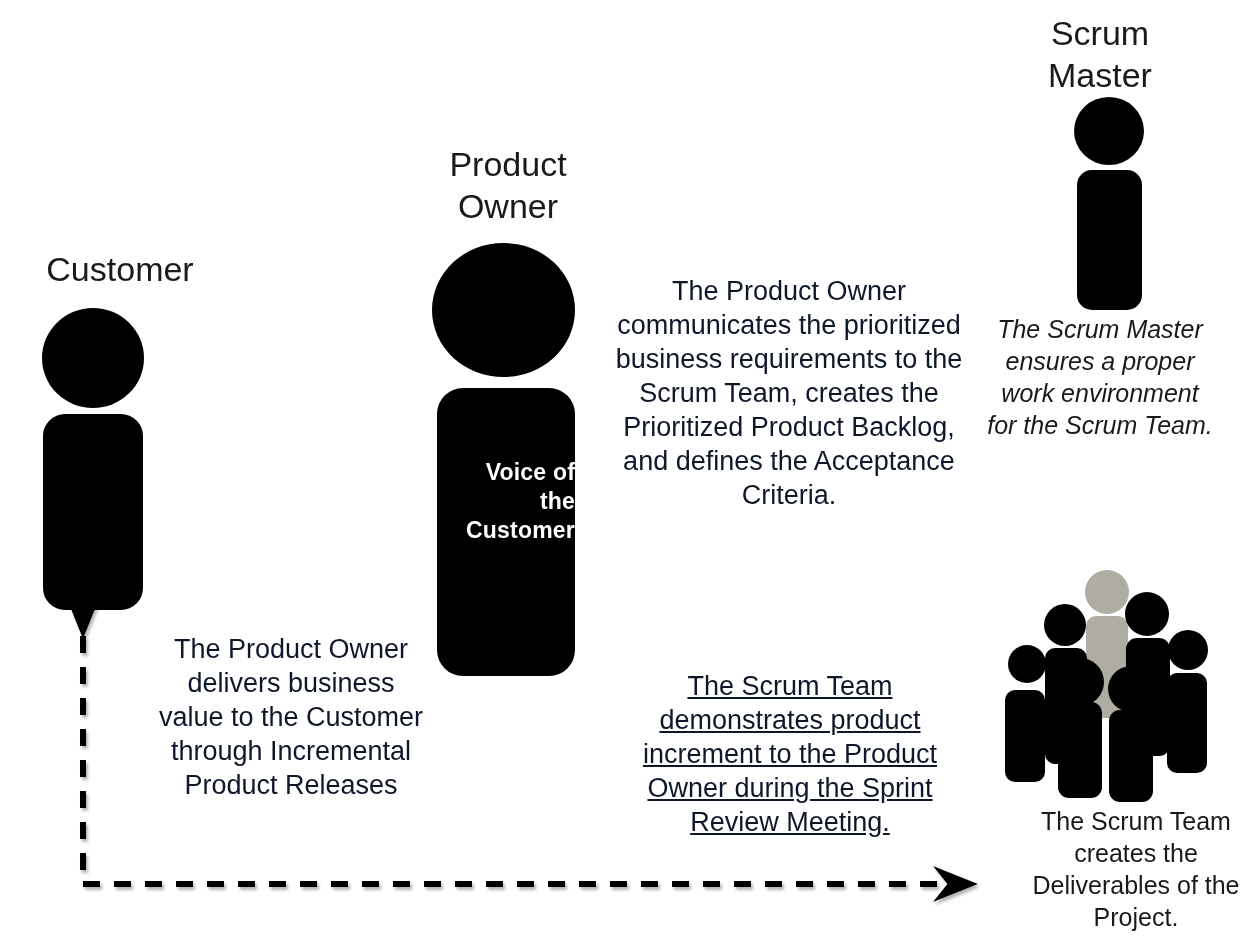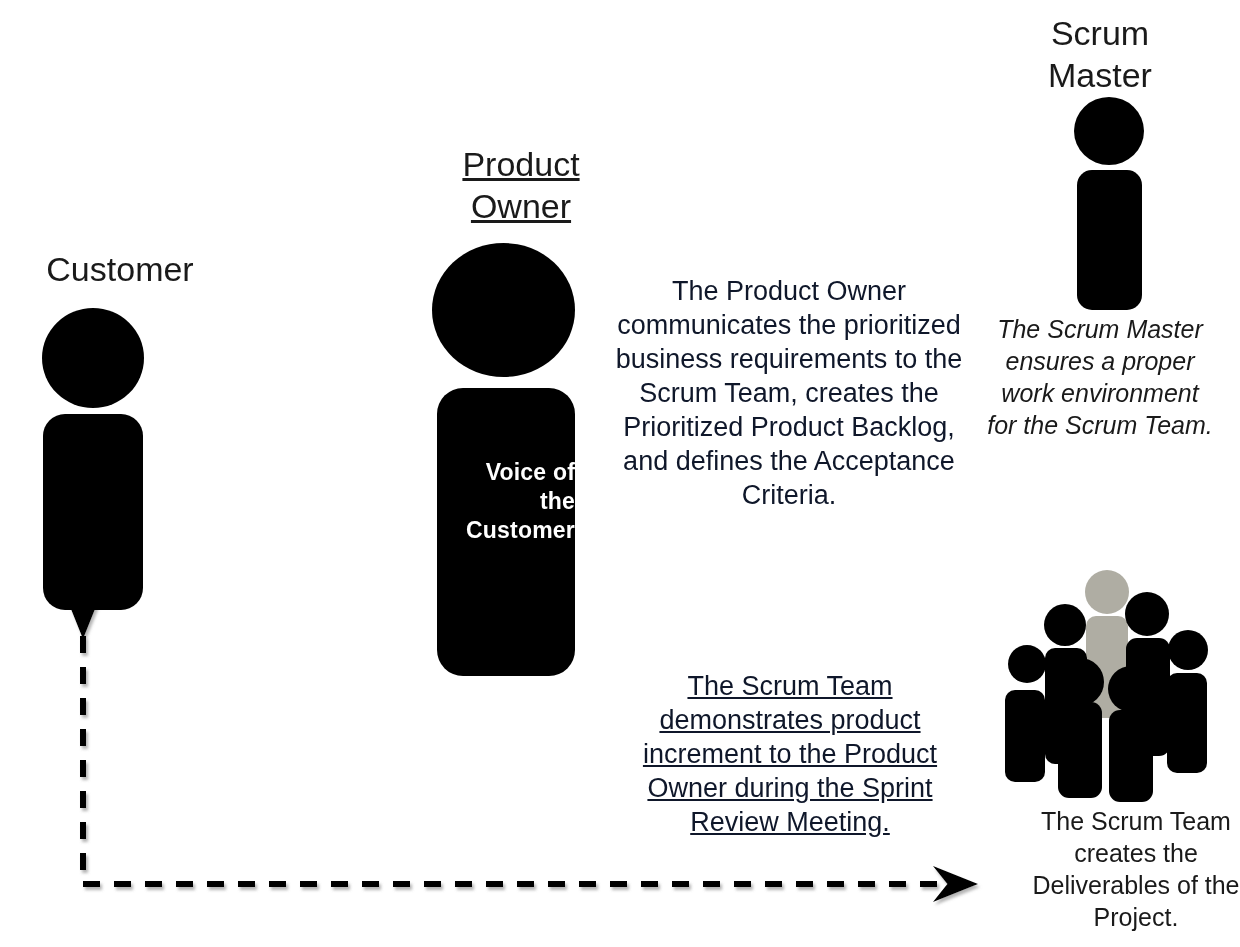--- a/index.html
+++ b/index.html
@@ -124,22 +124,23 @@
   </svg>
 
   <div class="role-title" style="left:0px; top:248px; width:240px;">Customer</div>
 
   <div>
     <div class="fig-head" style="left:42px; top:308px; width:102px; height:100px;"></div>
     <div class="fig-body" style="left:43px; top:414px; width:100px; height:196px; border-radius:22px;"></div>
   </div>
 
 
+  <div class="desc" style="left:155px; top:632px; width:272px;">The Product Owner delivers business value to the Customer through Incremental Product Releases</div>
 
-  <div class="role-title" style="left:401px; top:143px; width:240px;text-decoration:underline;">Product
+  <div class="role-title" style="left:388px; top:143px; width:240px;">Product
 Owner</div>
 
   <div>
     <div class="fig-head" style="left:432px; top:243px; width:143px; height:134px;"></div>
     <div class="fig-body" style="left:437px; top:388px; width:138px; height:288px; border-radius:26px;"></div>
   </div>
 
   <div class="vo-label" style="left:437px; top:458px; width:138px;">Voice of
 the
 Customer</div>

